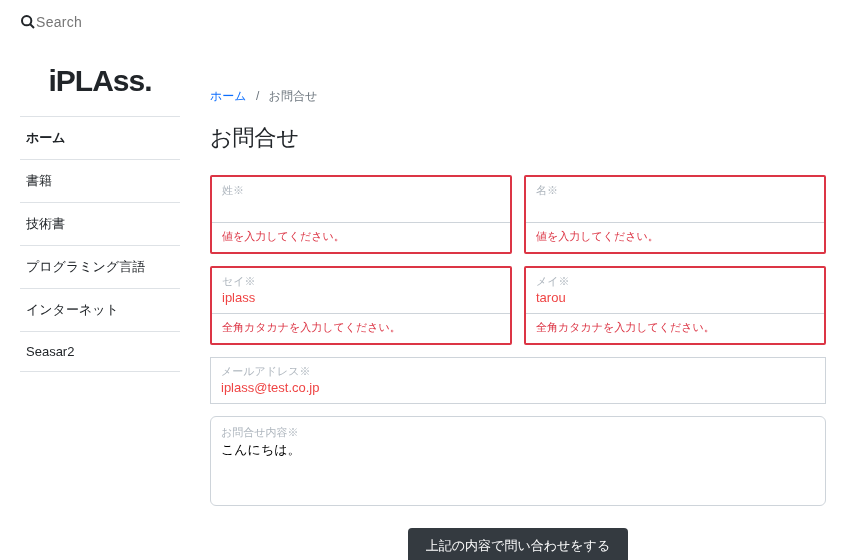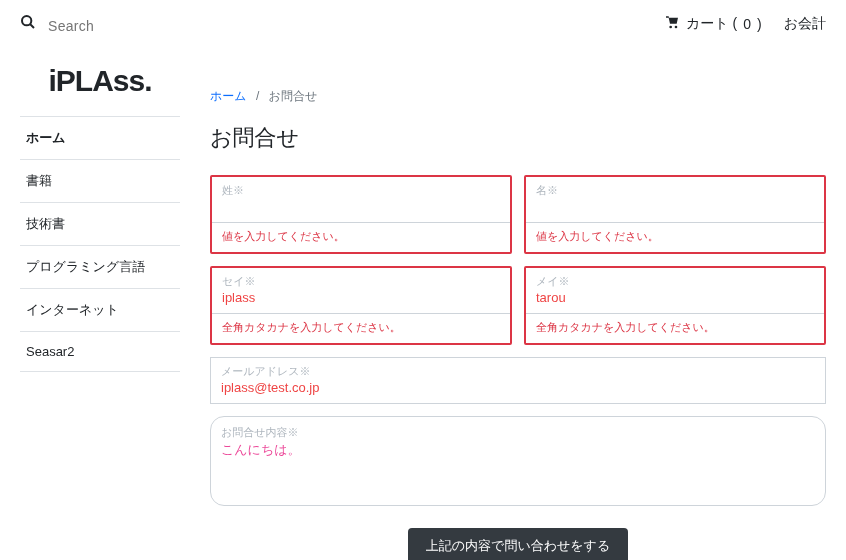--- a/index.html
+++ b/index.html
@@ -1,20 +1,20 @@
 <!DOCTYPE html>
 <html><head>
   <meta charset="utf-8">
   <style>
     * { box-sizing: border-box; margin: 0; padding: 0; }
     body { font-family: -apple-system, "Segoe UI", "Hiragino Sans", Meiryo, sans-serif; color: #212529; background: #fff; }
     .page { width: 846px; margin: 0 auto; }
 
     .topbar { display: flex; align-items: center; padding: 14px 20px 14px 20px; }
-    .search-wrap { display: flex; align-items: flex-end; gap: 12px; }
+    .search-wrap { display: flex; align-items: flex-start; }
     .search-icon svg { width: 16px; height: 16px; }
     .search-field { border: none; outline: none; font-size: 14px; color: #6c757d; width: 160px; letter-spacing: 0.3px; }
     .topbar-right { margin-left: auto; display: flex; align-items: center; gap: 22px; font-size: 14px; }
     .cart-link { display: flex; align-items: center; gap: 6px; color: #212529; text-decoration: none; }
     .cart-icon svg { width: 16px; height: 16px; }
     .checkout-link { color: #212529; text-decoration: none; }
 
     .row { display: flex; padding: 0 20px; gap: 30px; }
     .sidebar { width: 160px; flex-shrink: 0; }
     .brand { font-size: 30px; font-weight: 800; letter-spacing: -1px; padding: 16px 0 18px 0; text-align: center; }
@@ -32,53 +32,40 @@
     .form-grid { display: flex; flex-wrap: wrap; gap: 12px; }
     .field-wrap { flex: 1 1 calc(50% - 6px); }
     .field-wrap.full { flex: 1 1 100%; }
     .field-box { border: 1px solid #ced4da; border-radius: 0; padding: 6px 10px 6px 10px; position: relative; }
     .field-wrap.err { border: 2px solid #dc3545; border-radius: 2px; padding-bottom: 6px; }
     .field-wrap.err .field-box { border: none; border-bottom: 1px solid #ced4da; border-radius: 0; margin: 0; padding: 6px 10px 6px 10px; }
     .field-label { font-size: 11px; color: #adb5bd; display: block; margin-bottom: 1px; }
     .field-value { font-size: 13px; color: #ef4444; min-height: 17px; display: block; }
     .field-value.empty { opacity: 0; }
     .err-msg { font-size: 11px; color: #dc3545; padding: 6px 10px 2px 10px; }
-    .textarea-box { border: 1px solid #ced4da; border-radius: 14px; padding: 8px 10px; min-height: 90px; }
+    .textarea-box { border: 1px solid #ced4da; border-radius: 6px; padding: 8px 10px; min-height: 90px; }
     .textarea-box .field-label { font-size: 11px; color: #adb5bd; }
-    .textarea-box .field-value { font-size: 13px; color: #ec4899; }
+    .textarea-box .field-value { font-size: 13px; color: #000000; }
 
     .submit-row { display: flex; justify-content: center; margin-top: 22px; }
     .submit-btn { background: #343a40; color: #fff; border: none; border-radius: 4px; font-size: 13px; padding: 9px 18px; cursor: pointer; }
   </style>
 </head>
 <body>
 
 <div class="page">
   <div class="topbar">
     <div class="search-wrap">
       <span class="search-icon">
         <svg viewBox="0 0 24 24" fill="none" stroke="#212529" stroke-width="3">
             <circle cx="10" cy="10" r="7"></circle>
             <line x1="21" y1="21" x2="15" y2="15"></line>
           </svg>
       </span>
       <input class="search-field" placeholder="Search" style="">
-    </div>
-    <div class="topbar-right">
-      <a href="#" class="cart-link">
-        <span class="cart-icon">
-          <svg viewBox="0 0 24 24" fill="#212529">
-              <path d="M7 4h14l-2 9H9L7 4zm-3-2h3l.5 2H3V2zm6 18a2 2 0 100-4 2 2 0 000 4zm8 0a2 2 0 100-4 2 2 0 000 4z"></path>
-            </svg>
-        </span>
-        <span>カート (</span>
-          <span>0</span>
-          <span>)</span>
-      </a>
-      <a href="#" class="checkout-link">お会計</a>
     </div>
   </div>
 
   <div class="row">
     <aside class="sidebar">
       <div class="brand">iPLAss.</div>
       <ul class="nav-list">
         <li class="nav-item active">ホーム</li>
         <li class="nav-item">書籍</li>
         <li class="nav-item">技術書</li>

